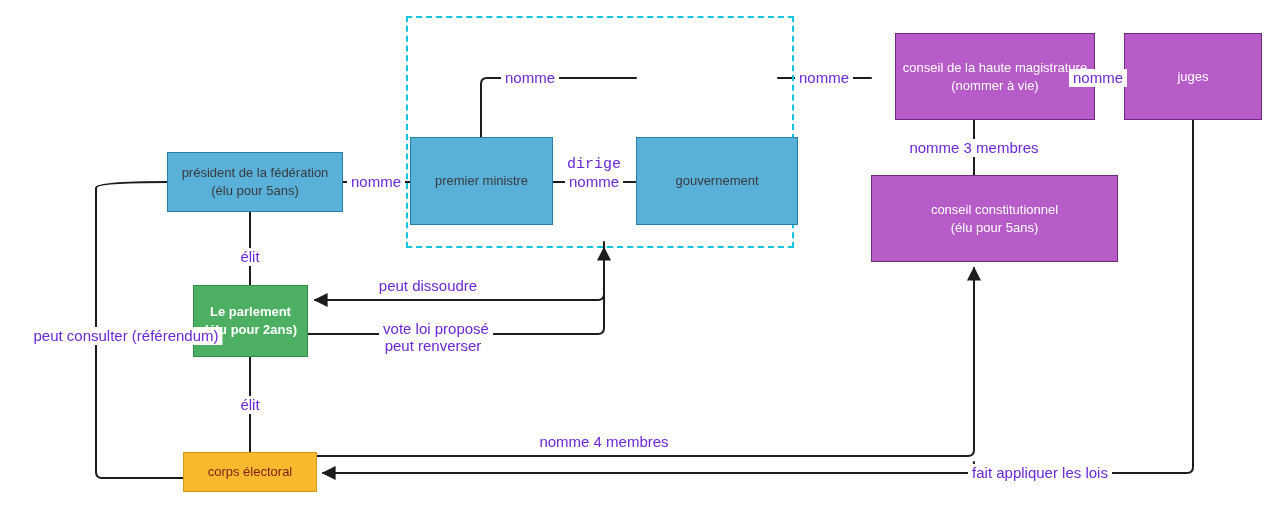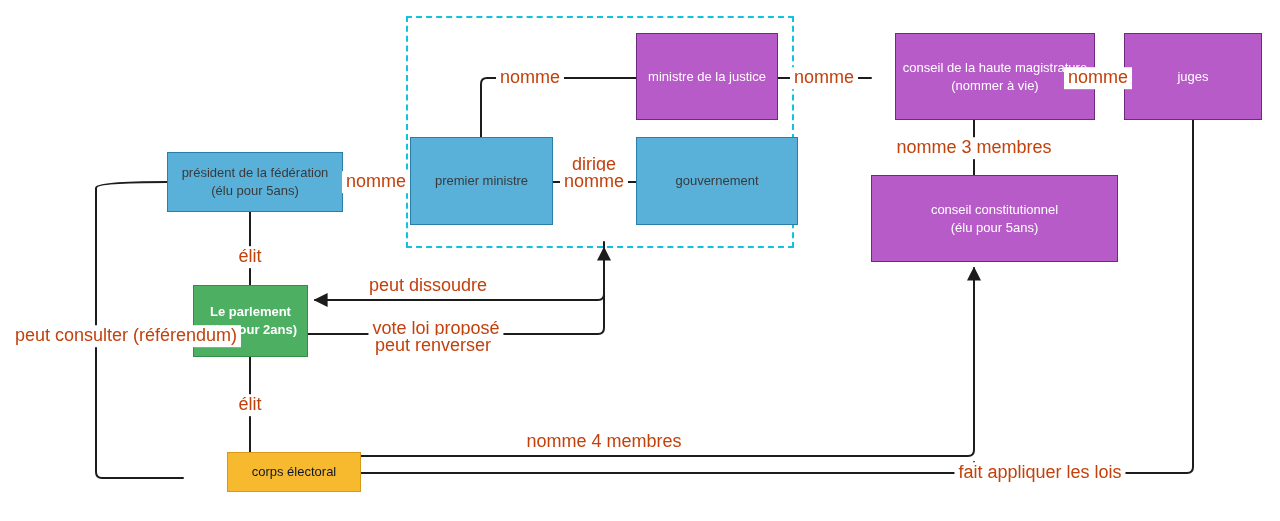--- a/index.html
+++ b/index.html
@@ -53,34 +53,33 @@
     color: #ffffff;
   }
   .node.green {
     background: #4caf61;
     border: 1px solid #2f8f46;
     color: #ffffff;
   }
   .node.orange {
     background: #f7ba2f;
     border: 1px solid #d89a16;
-    color: #0f172a;
-    margin-left: 44px;
+    color: #7f1d1d;
   }
   .group-box {
     position: absolute;
     box-sizing: border-box;
     border: 2px dashed #12c3e0;
     background: transparent;
     z-index: 1;
   }
   .edge-label {
     position: absolute;
-    font-size: 18px;
-    color: #c2410c;
+    font-size: 15px;
+    color: #6d28d9;
     background: #ffffff;
     padding: 0 4px;
     white-space: nowrap;
     z-index: 4;
     line-height: 1.2;
   }
   .edge-label.center {
     transform: translate(-50%, -50%);
   }
 </style>
@@ -126,21 +125,21 @@
       <path d="M 974 462 Q 974 473 968 473 L 323 473" marker-end="url(#arrowhead)"></path>
 
       <path d="M 1193 120 L 1193 467 Q 1193 473 1187 473 L 1100 473"></path>
     </g>
   </svg>
 
   <div class="edge-label center" style="left:376px; top:182px;">nomme</div>
 
   <div class="edge-label center" style="left:530px; top:78px;">nomme</div>
 
-  <div class="edge-label center" style="left:594px; top:165px;">dirige</div>
+  <div class="edge-label center" style="left:594px; top:165px;font-family:Liberation Mono, monospace;">dirige</div>
 
   <div class="edge-label center" style="left:594px; top:182px;">nomme</div>
 
   <div class="edge-label center" style="left:824px; top:78px;">nomme</div>
 
   <div class="edge-label center" style="left:1098px; top:78px;">nomme</div>
 
   <div class="edge-label center" style="left:974px; top:148px;">nomme 3 membres</div>
 
   <div class="edge-label center" style="left:250px; top:257px;">élit</div>
@@ -166,23 +165,20 @@
   </div>
 
   <div class="node blue" style="left:410px; top:137px; width:143px; height:88px;">
     <span class="node-label">premier ministre</span>
   </div>
 
   <div class="node blue" style="left:636px; top:137px; width:162px; height:88px;">
     <span class="node-label">gouvernement</span>
   </div>
 
-  <div class="node purple" style="left:636px; top:33px; width:142px; height:87px;">
-    <span class="node-label">ministre de la justice</span>
-  </div>
 
   <div class="node purple" style="left:871px; top:33px; width:200px; height:87px;margin-left:24px;">
     <span class="node-label">conseil de la haute magistrature
 (nommer à vie)</span>
   </div>
 
   <div class="node purple" style="left:1124px; top:33px; width:138px; height:87px;">
     <span class="node-label">juges</span>
   </div>
 

